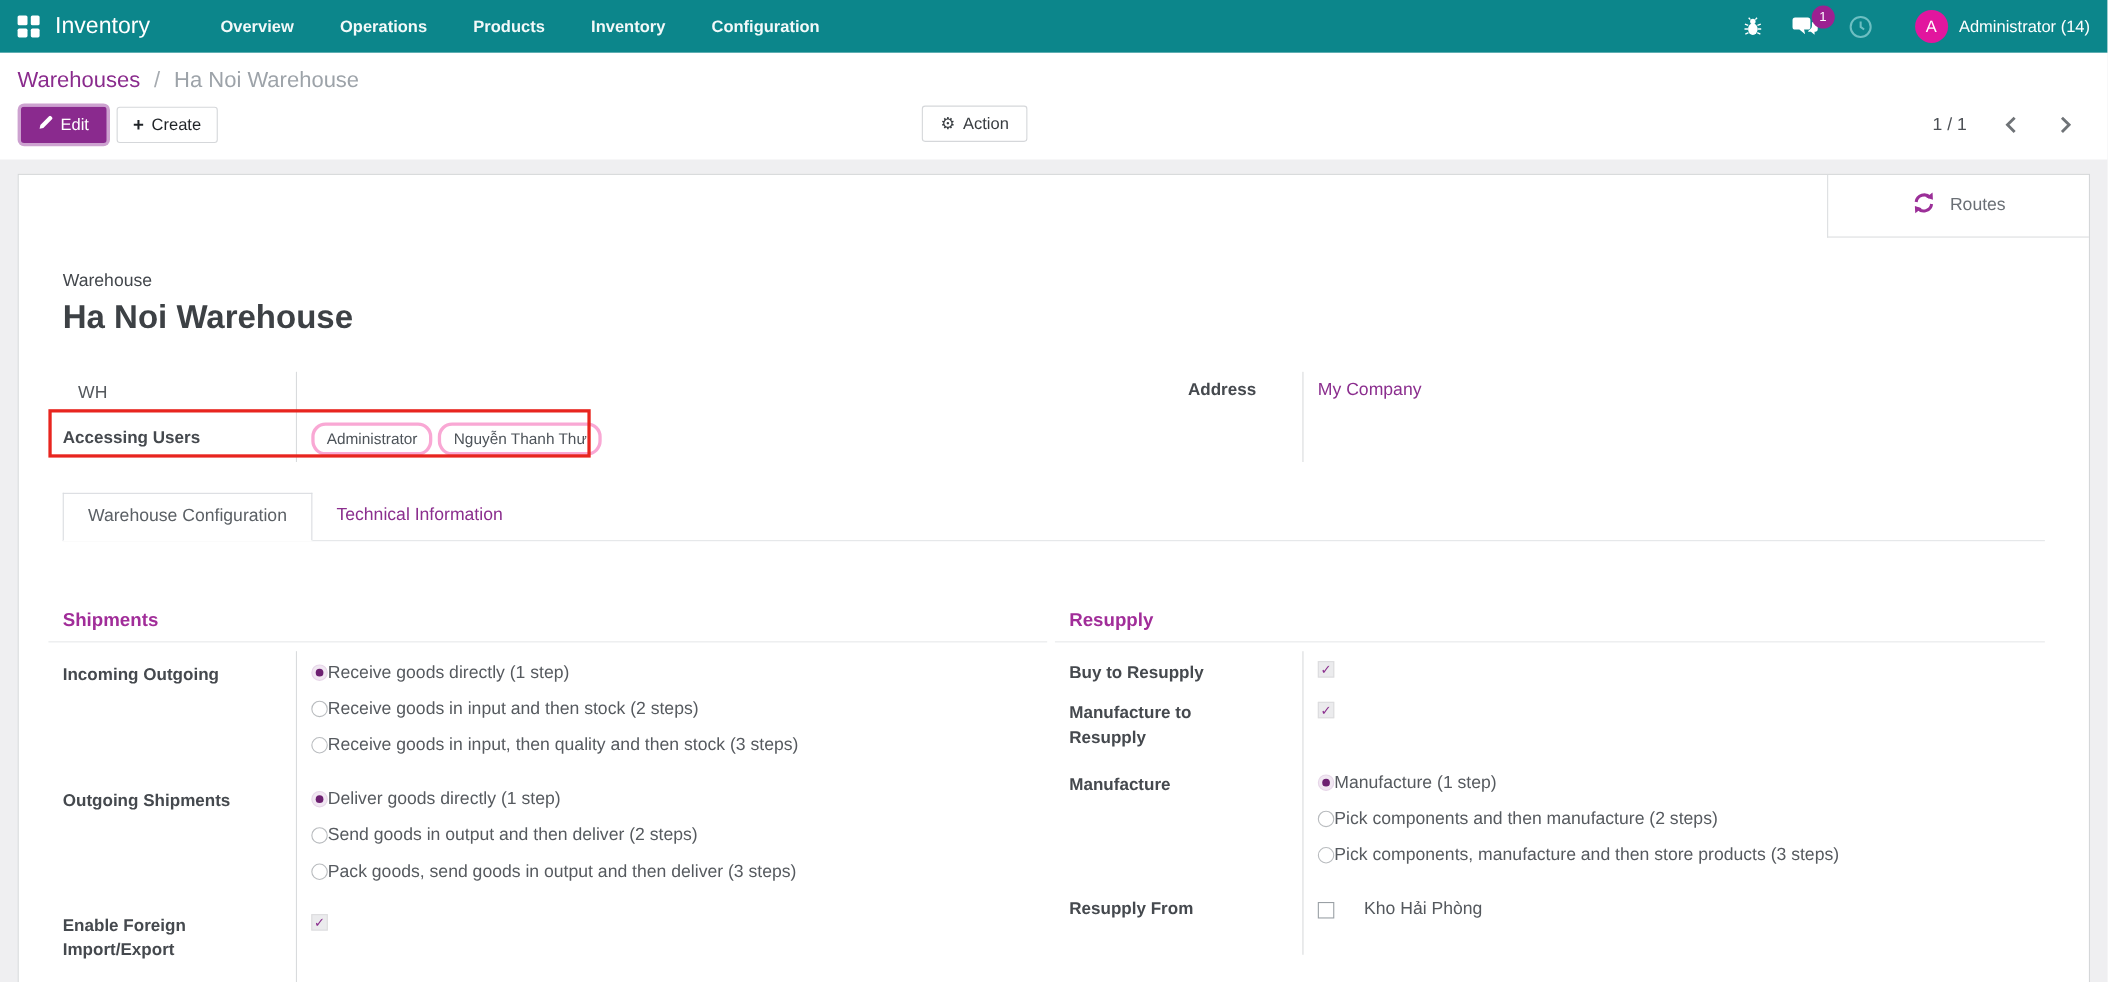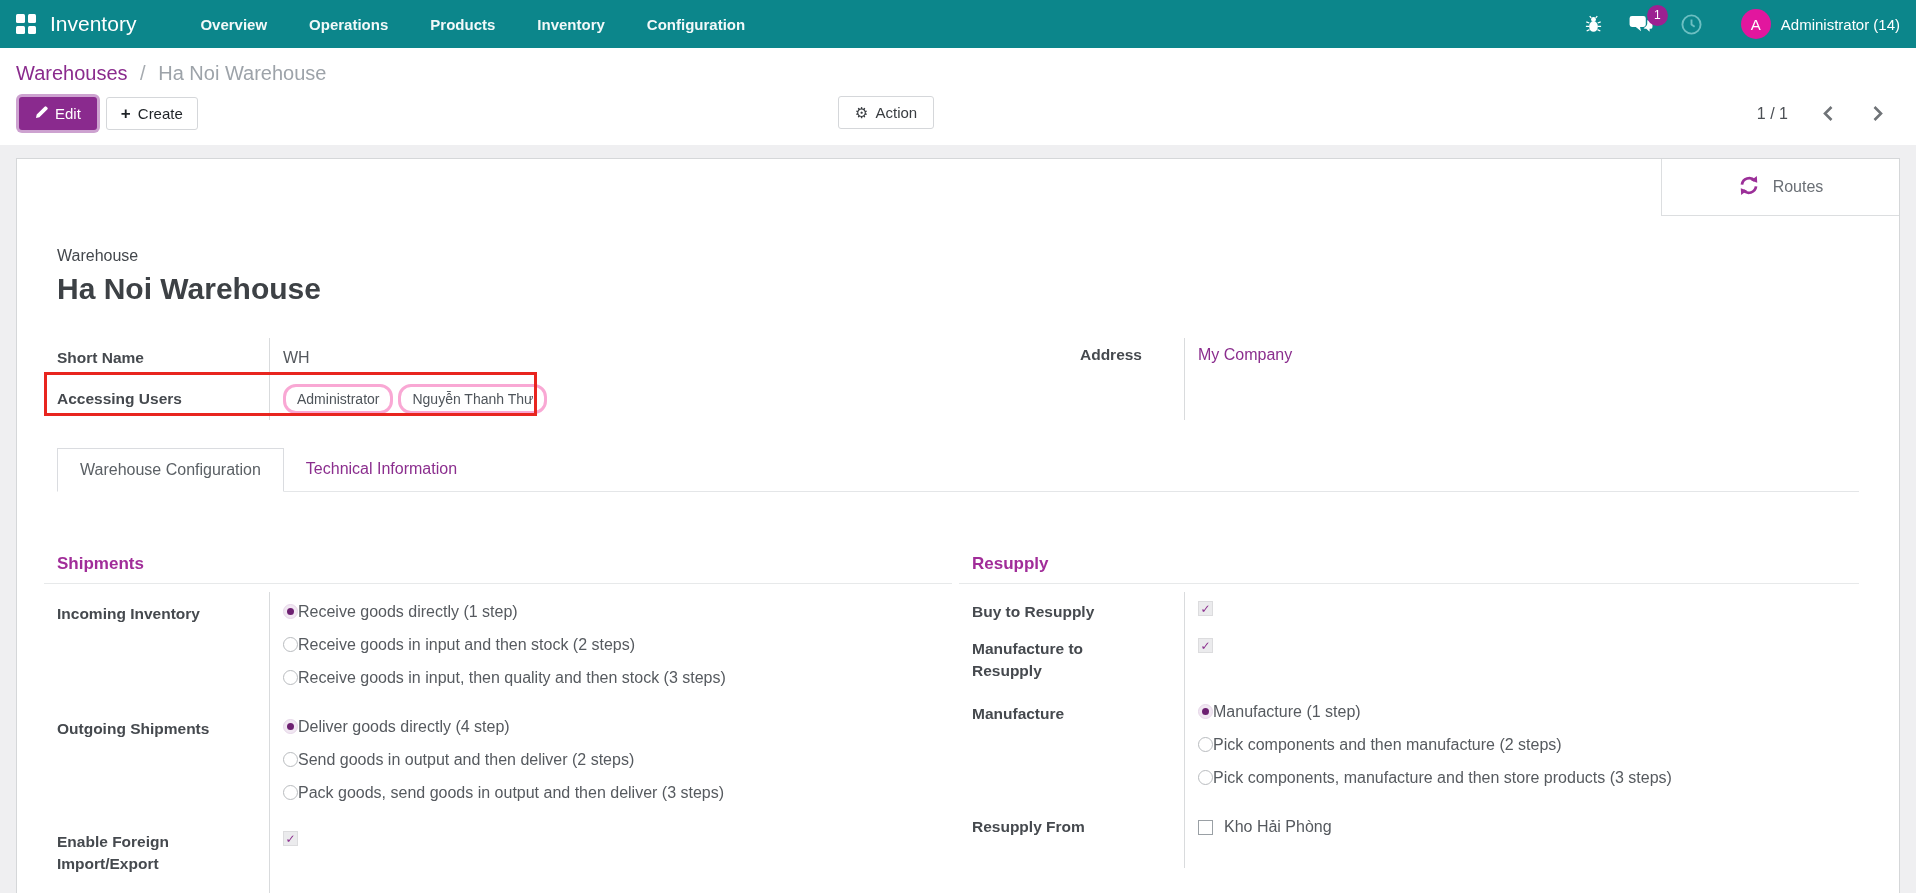--- a/index.html
+++ b/index.html
@@ -71,21 +71,21 @@
   .section-title { color: #a12d99; font-size: 17px; font-weight: 700; padding-bottom: 9px; border-bottom: 1px solid #e7e9ea; margin-bottom: 8px; margin-left: -13px; padding-left: 13px; }
   .opt-row { display: flex; align-items: center; height: 33px; font-size: 16px; color: #565a5f; cursor: pointer; }
   .radio { width: 15px; height: 15px; border-radius: 50%; border: 1px solid #b9bcbf; background: #fff; flex: 0 0 auto; position: relative; }
   .radio.checked { border-color: #e6d6e8; background: #f1e7f2; }
   .radio.checked::after { content: ""; position: absolute; left: 50%; top: 50%; width: 7px; height: 7px; margin: -3.5px 0 0 -3.5px; border-radius: 50%; background: #6d2071; }
   .checkbox { width: 15px; height: 15px; border: 1px solid #9aa0a5; background: #fff; flex: 0 0 auto; display: flex; align-items: center; justify-content: center; cursor: pointer; }
   .checkbox.checked { background: #ebebed; border-color: #dcdcde; }
   .checkbox.checked::after { content: "\2713"; color: #8b2e8e; font-size: 12px; font-weight: 700; line-height: 1; }
   .field-block { margin-bottom: 7px; }
   .cb-row-pad { padding-top: 9px; }
-  .cb-inline { display: flex; align-items: center; gap: 11px; font-size: 16px; color: #54585d; }
+  .cb-inline { display: flex; align-items: center; gap: 27px; font-size: 16px; color: #54585d; }
 </style>
 </head>
 <body>
 
 <div class="topbar">
   <div class="apps-icon">
       <span></span>
       <span></span>
       <span></span>
       <span></span>
@@ -182,21 +182,20 @@
 
     <div class="sheet-inner">
       <div class="type-label">Warehouse</div>
       <h1 class="sheet-title">Ha Noi Warehouse</h1>
 
       <div class="fields-grid">
 
         <div class="col-left group">
           <div class="vline"></div>
           <div class="g-row row-mid">
-            <div class="g-label">Short Name</div>
             <div class="g-value">WH</div>
           </div>
           <div class="g-row row-mid">
             <div class="red-box"></div>
             <div class="g-label">Accessing Users</div>
             <div class="g-value">
               <div class="tag-list">
                 <span class="tag">Administrator</span>
                 <span class="tag">Nguyễn Thanh Thư</span>
               </div>
@@ -220,21 +219,21 @@
 
       <div class="tab-content">
         <div class="fields-grid">
 
           <div class="col-left">
             <div class="section-title">Shipments</div>
             <div class="group">
               <div class="vline"></div>
 
               <div class="g-row field-block">
-                <div class="g-label" style="padding-top:11px;">Incoming Inventory</div>
+                <div class="g-label" style="padding-top:11px;">Incoming Outgoing</div>
                 <div class="g-value" style="padding-top:3px;">
                   <div class="opt-row">
                       <span class="radio checked"></span>
                       <span>Receive goods directly (1 step)</span>
                     </div>
                   <div class="opt-row">
                       <span class="radio"></span>
                       <span>Receive goods in input and then stock (2 steps)</span>
                     </div>
                   <div class="opt-row">
@@ -242,21 +241,21 @@
                       <span>Receive goods in input, then quality and then stock (3 steps)</span>
                     </div>
                 </div>
               </div>
 
               <div class="g-row field-block">
                 <div class="g-label" style="padding-top:11px;">Outgoing Shipments</div>
                 <div class="g-value" style="padding-top:3px;">
                   <div class="opt-row">
                       <span class="radio checked"></span>
-                      <span>Deliver goods directly (4 step)</span>
+                      <span>Deliver goods directly (1 step)</span>
                     </div>
                   <div class="opt-row">
                       <span class="radio"></span>
                       <span>Send goods in output and then deliver (2 steps)</span>
                     </div>
                   <div class="opt-row">
                       <span class="radio"></span>
                       <span>Pack goods, send goods in output and then deliver (3 steps)</span>
                     </div>
                 </div>

